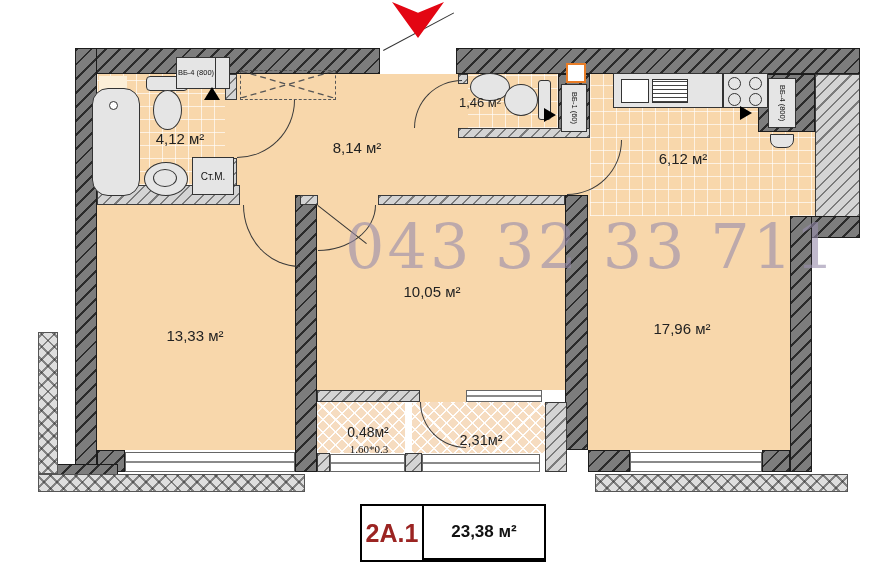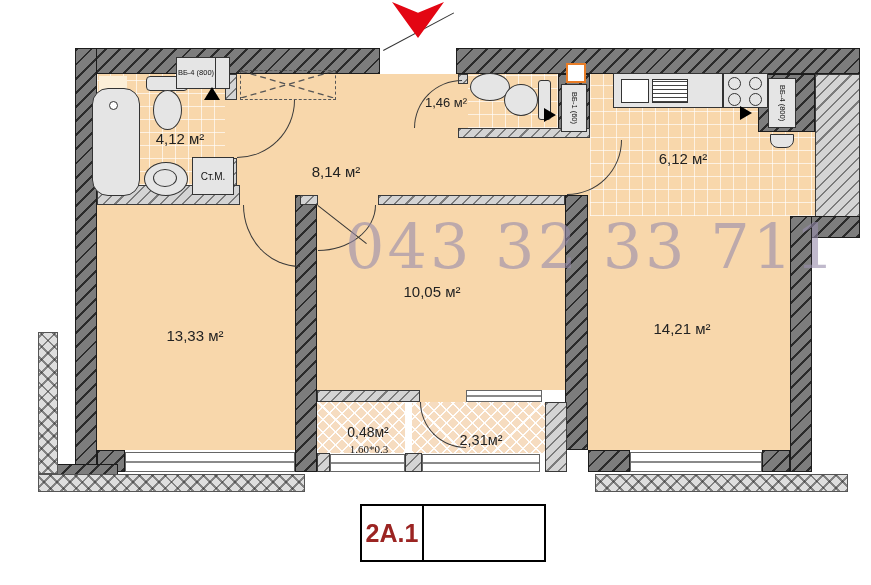--- a/index.html
+++ b/index.html
@@ -164,32 +164,33 @@
   <div class="abs tri-right" style="left:740px;top:106px;"></div>
 
   <div class="abs" style="left:240px;top:70px;width:96px;height:30px;border:1.5px dashed #555;">
     <svg width="93" height="27" style="display:block;">
       <line x1="0" y1="0" x2="93" y2="27" stroke="#555" stroke-width="1.3" stroke-dasharray="6,4"></line>
       <line x1="0" y1="27" x2="93" y2="0" stroke="#555" stroke-width="1.3" stroke-dasharray="6,4"></line>
     </svg>
   </div>
 
   <div class="lbl" style="left:180px;top:138px;">4,12 м²</div>
-  <div class="lbl" style="left:336px;top:147px;margin-top:24px;">8,14 м²</div>
-  <div class="lbl" style="left:446px;top:102px;font-size:13px;">1,46 м²</div>
+  <div class="lbl" style="left:357px;top:147px;">8,14 м²</div>
+  <div class="lbl" style="left:480px;top:102px;font-size:13px;">1,46 м²</div>
   <div class="lbl" style="left:683px;top:150px;margin-top:8px;">6,12 м²</div>
   <div class="lbl" style="left:195px;top:335px;">13,33 м²</div>
   <div class="lbl" style="left:432px;top:291px;">10,05 м²</div>
-  <div class="lbl" style="left:682px;top:328px;">14,21 м²</div>
+  <div class="lbl" style="left:682px;top:328px;">17,96 м²</div>
   <div class="lbl" style="left:368px;top:432px;font-size:14px;">0,48м²</div>
   <div class="lbl" style="left:369px;top:449px;font-size:11px;font-family:Liberation Serif, serif;">1.60*0.3</div>
   <div class="lbl" style="left:481px;top:440px;font-size:14.5px;">2,31м²</div>
 
   <div id="watermark">043 32 33 711</div>
   <div id="arrow"></div>
 
   <div id="infotable">
     <div class="unit">2А.1</div>
     <div class="areas">
+      <div>23,38 м²</div>
     </div>
   </div>
 
 </div>
 
 </body></html>

